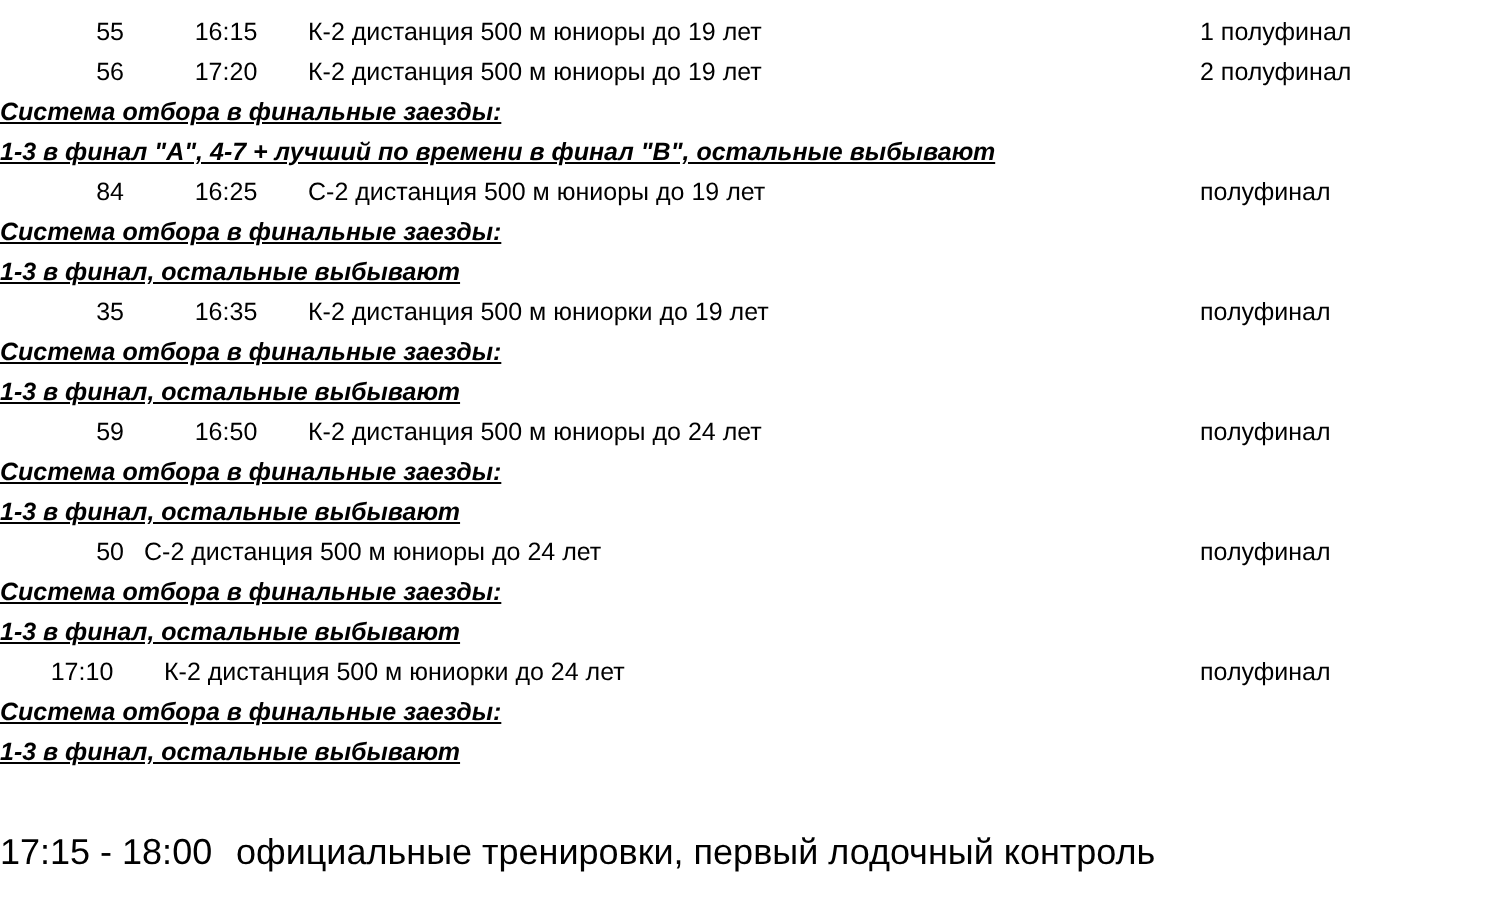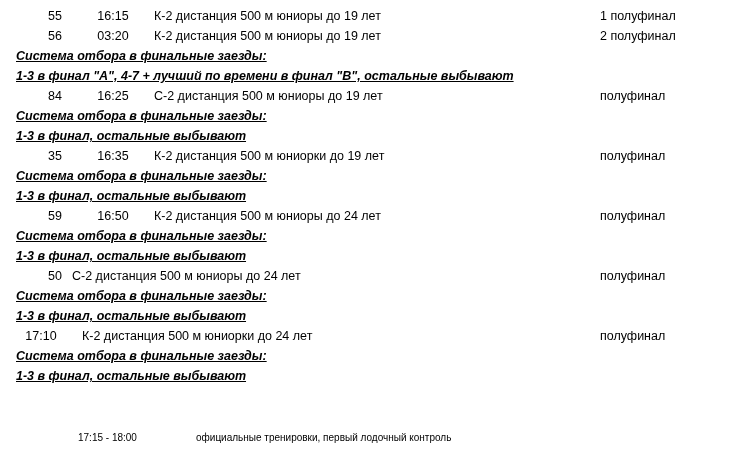--- a/index.html
+++ b/index.html
@@ -49,49 +49,48 @@
     width: 150px;
     text-align: left;
     box-sizing: border-box;
   }
   .note {
     font-size: 12.5px;
     line-height: 20px;
     font-style: italic;
     font-weight: bold;
     text-decoration: underline;
-    padding-left: 16px;
+    padding-left: 0;
     white-space: nowrap;
   }
   .footer {
-    margin-top: 42px;
-    font-size: 10px;
+    margin-top: 30px;
+    font-size: 18px;
     line-height: 20px;
-    padding-left: 78px;
     white-space: nowrap;
   }
   .footer .ftime {
     display: inline-block;
     width: 118px;
   }
 </style>
 </head>
 <body>
 
 <div class="page">
   <div id="blocks">
       <div class="race-row">
         <span class="col-num">55</span>
         <span class="col-time">16:15</span>
         <span class="col-event">К-2 дистанция 500 м юниоры до 19 лет</span>
         <span class="col-stage">1 полуфинал</span>
       </div>
       <div class="race-row">
         <span class="col-num">56</span>
-        <span class="col-time">03:20</span>
+        <span class="col-time">17:20</span>
         <span class="col-event">К-2 дистанция 500 м юниоры до 19 лет</span>
         <span class="col-stage">2 полуфинал</span>
       </div>
       <div class="note">Система отбора в финальные заезды:</div>
       <div class="note">1-3 в финал "А", 4-7 + лучший по времени в финал "В", остальные выбывают</div>
       <div class="race-row">
         <span class="col-num">84</span>
         <span class="col-time">16:25</span>
         <span class="col-event">С-2 дистанция 500 м юниоры до 19 лет</span>
         <span class="col-stage">полуфинал</span>

